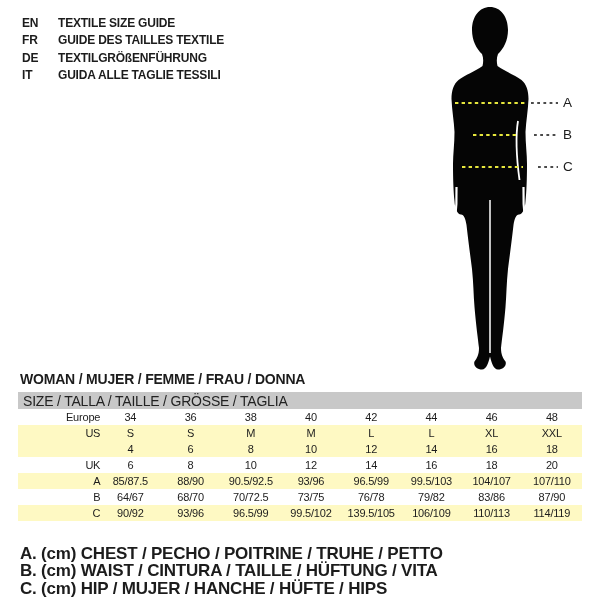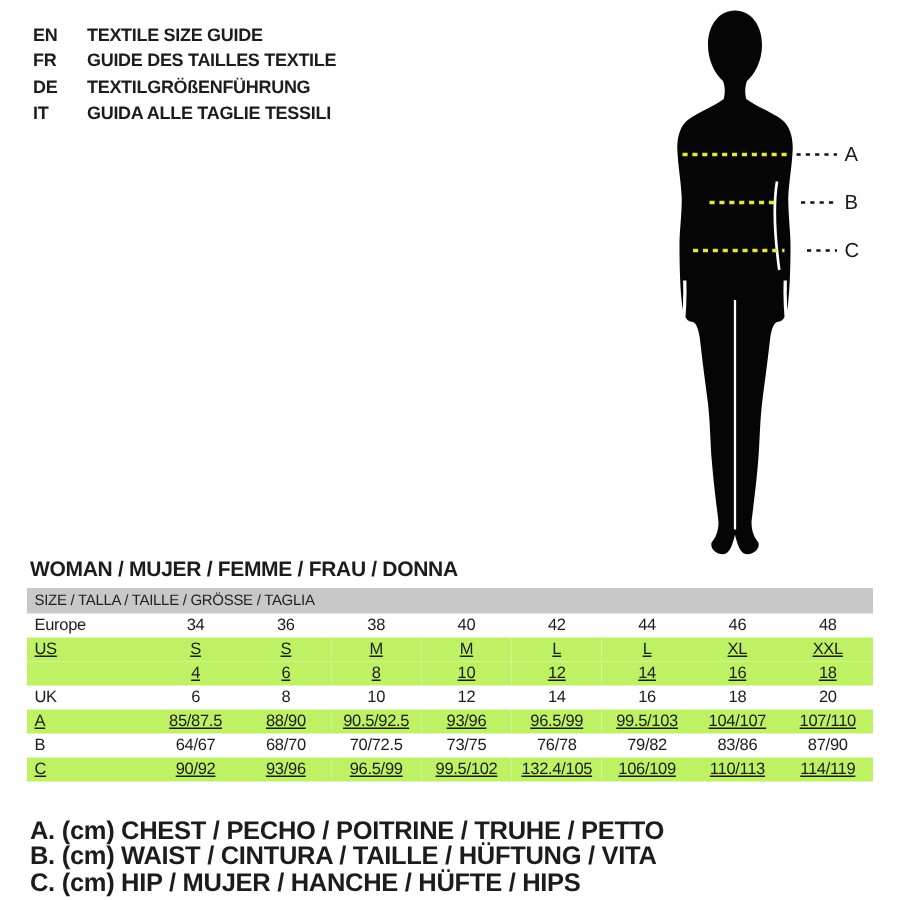--- a/index.html
+++ b/index.html
@@ -36,24 +36,24 @@
 
   
   table.size-table{
     position:absolute;left:18px;top:392px;width:564px;
     border-collapse:collapse;table-layout:fixed;
     font-size:11px;letter-spacing:-0.2px;
   }
   table.size-table td{padding:0;height:16px;text-align:center;vertical-align:middle;}
   table.size-table .header-bar td{
     background:#c8c8c8;text-align:left;padding-left:5px;height:17px;
-    font-size:10px;color:#222;
-  }
-  table.size-table .row-label{text-align:left;padding-left:5px;margin-left:17px;}
-  table.size-table tr.shaded td{background:#bef264;text-decoration:underline;}
+    font-size:14px;color:#222;
+  }
+  table.size-table .row-label{text-align:right;padding-left:5px;margin-left:17px;}
+  table.size-table tr.shaded td{background:#fef9c3;}
 
   
   .legend{position:absolute;left:20px;top:545px;}
   .legend-line{
     font-size:17px;font-weight:bold;line-height:17.3px;
     letter-spacing:-0.2px;white-space:nowrap;
   }
 </style>
 </head>
 <body>
@@ -212,21 +212,21 @@
           <td>79/82</td>
           <td>83/86</td>
           <td>87/90</td>
         </tr>
         <tr class="shaded">
           <td class="row-label">C</td>
           <td>90/92</td>
           <td>93/96</td>
           <td>96.5/99</td>
           <td>99.5/102</td>
-          <td>132.4/105</td>
+          <td>139.5/105</td>
           <td>106/109</td>
           <td>110/113</td>
           <td>114/119</td>
         </tr>
       </tbody>
   </table>
 
   <div class="legend">
     <div class="legend-line">A. (cm) CHEST / PECHO / POITRINE / TRUHE / PETTO</div>
     <div class="legend-line">B. (cm) WAIST / CINTURA / TAILLE / HÜFTUNG / VITA</div>

